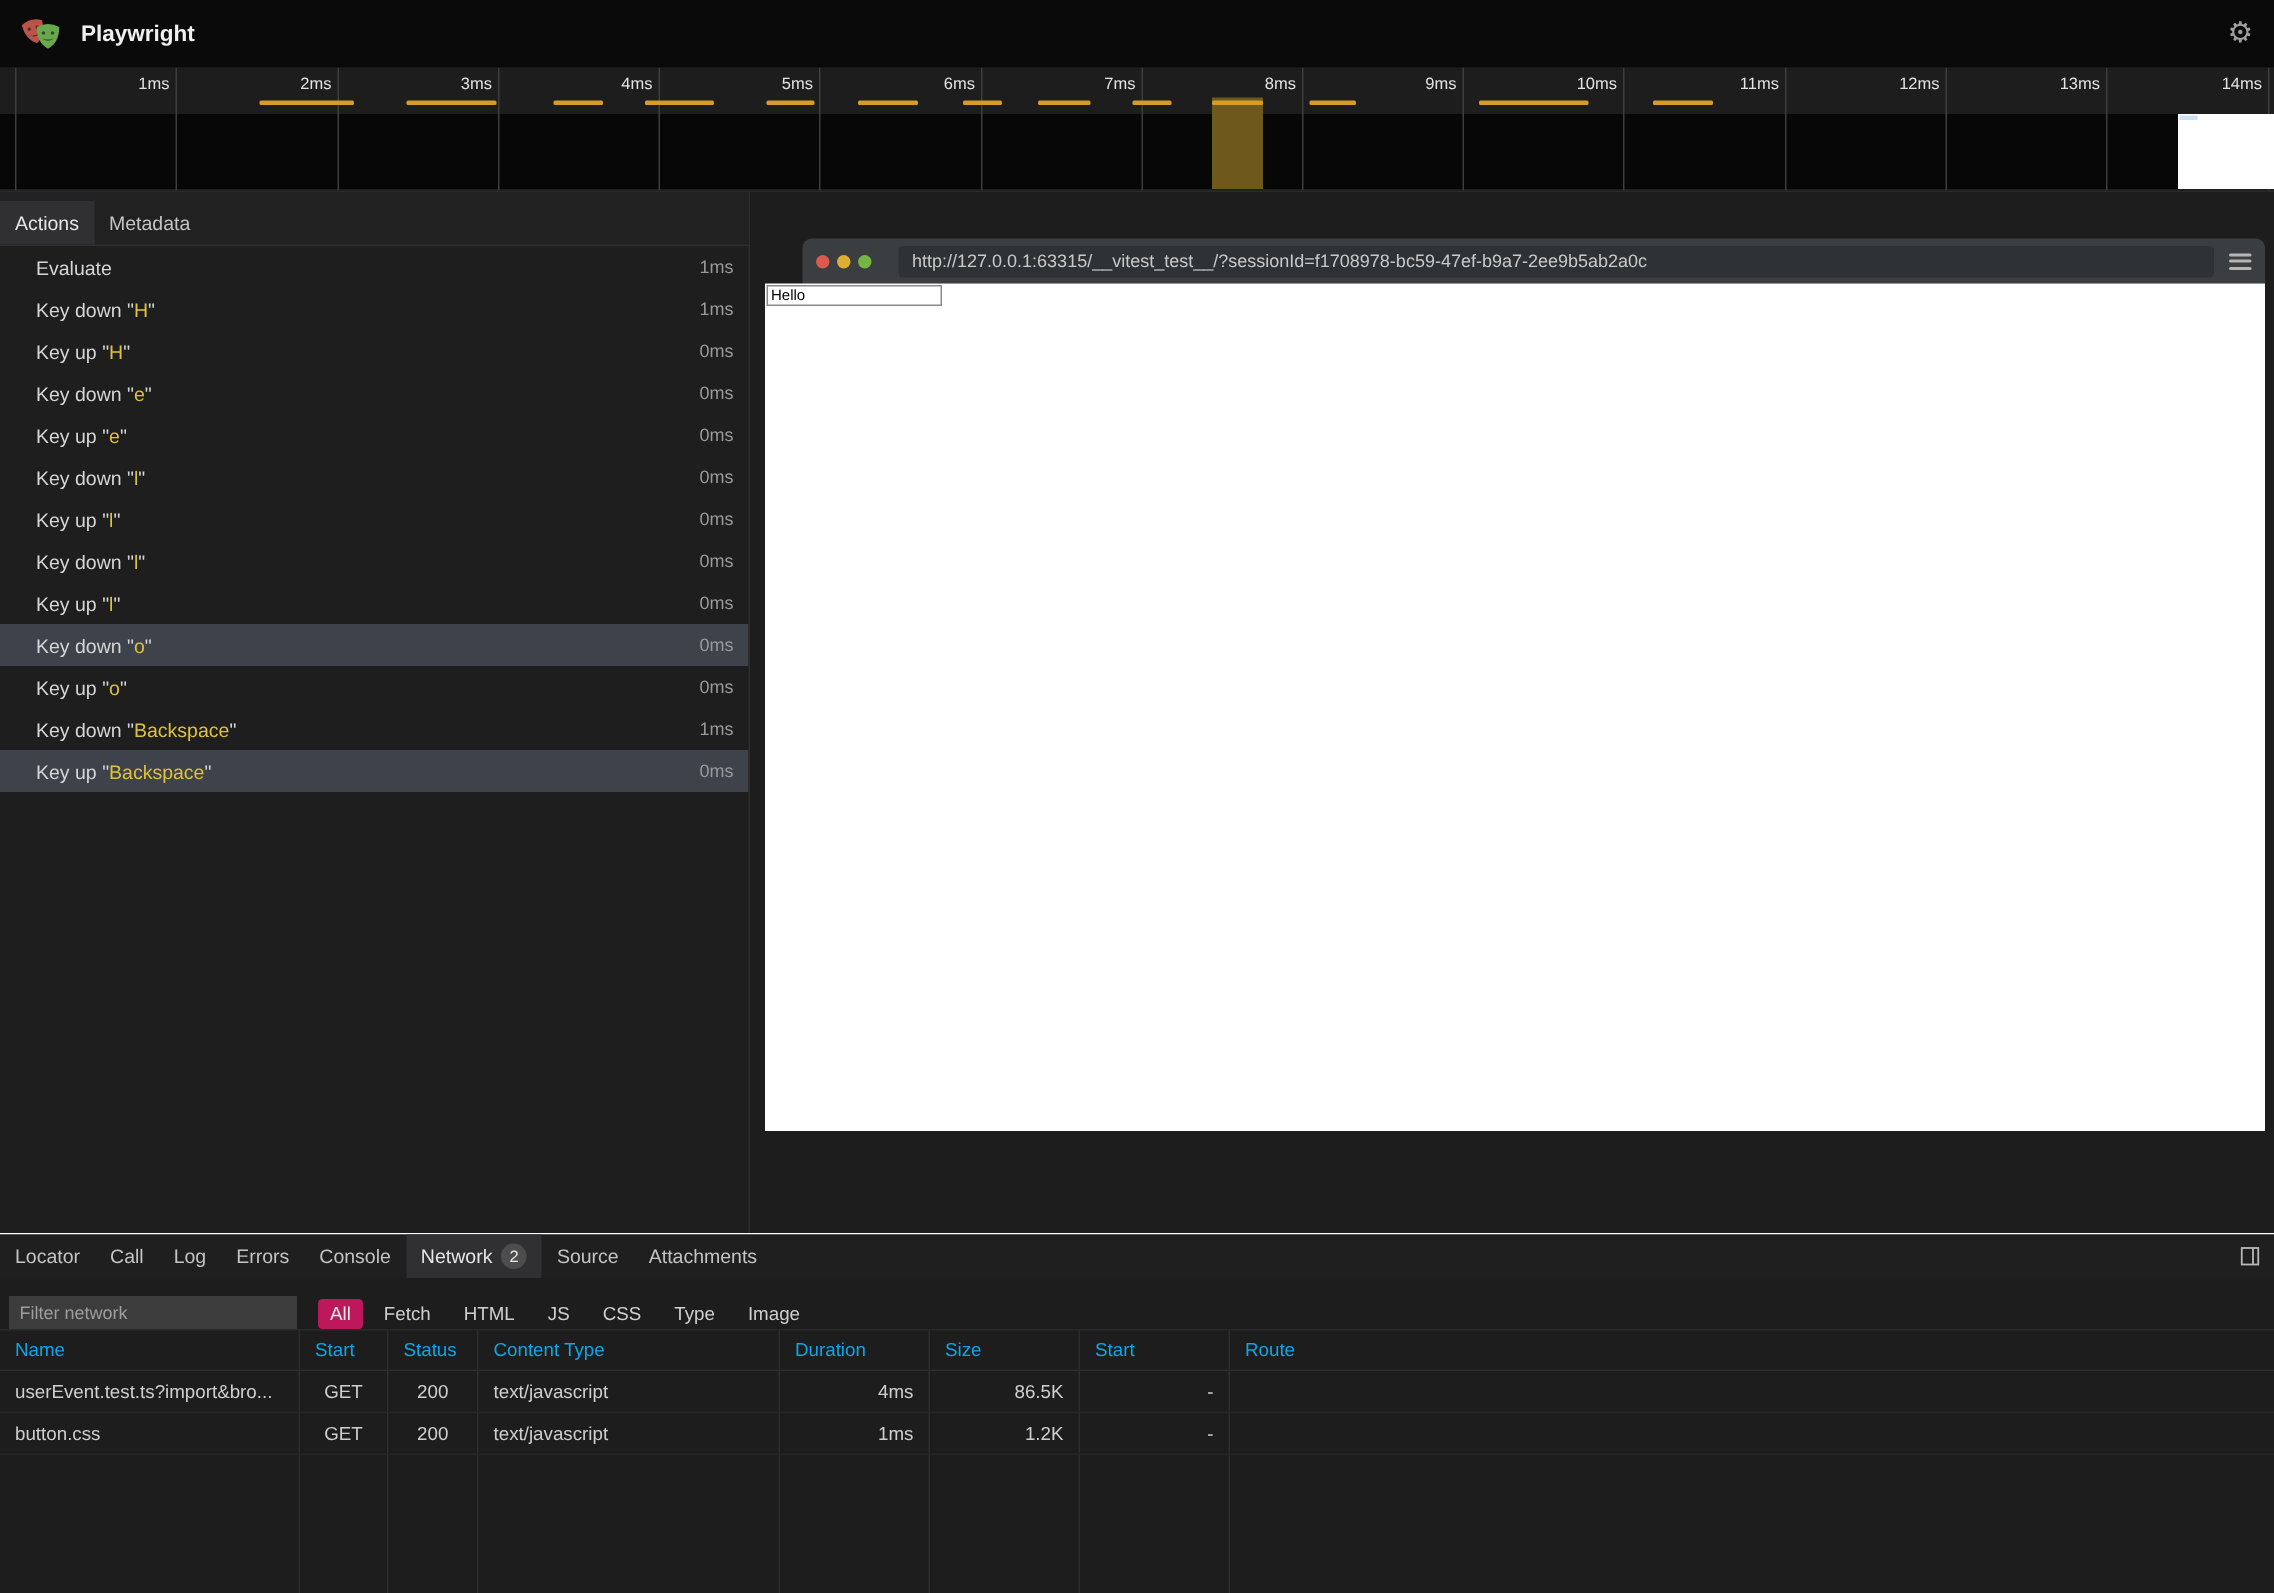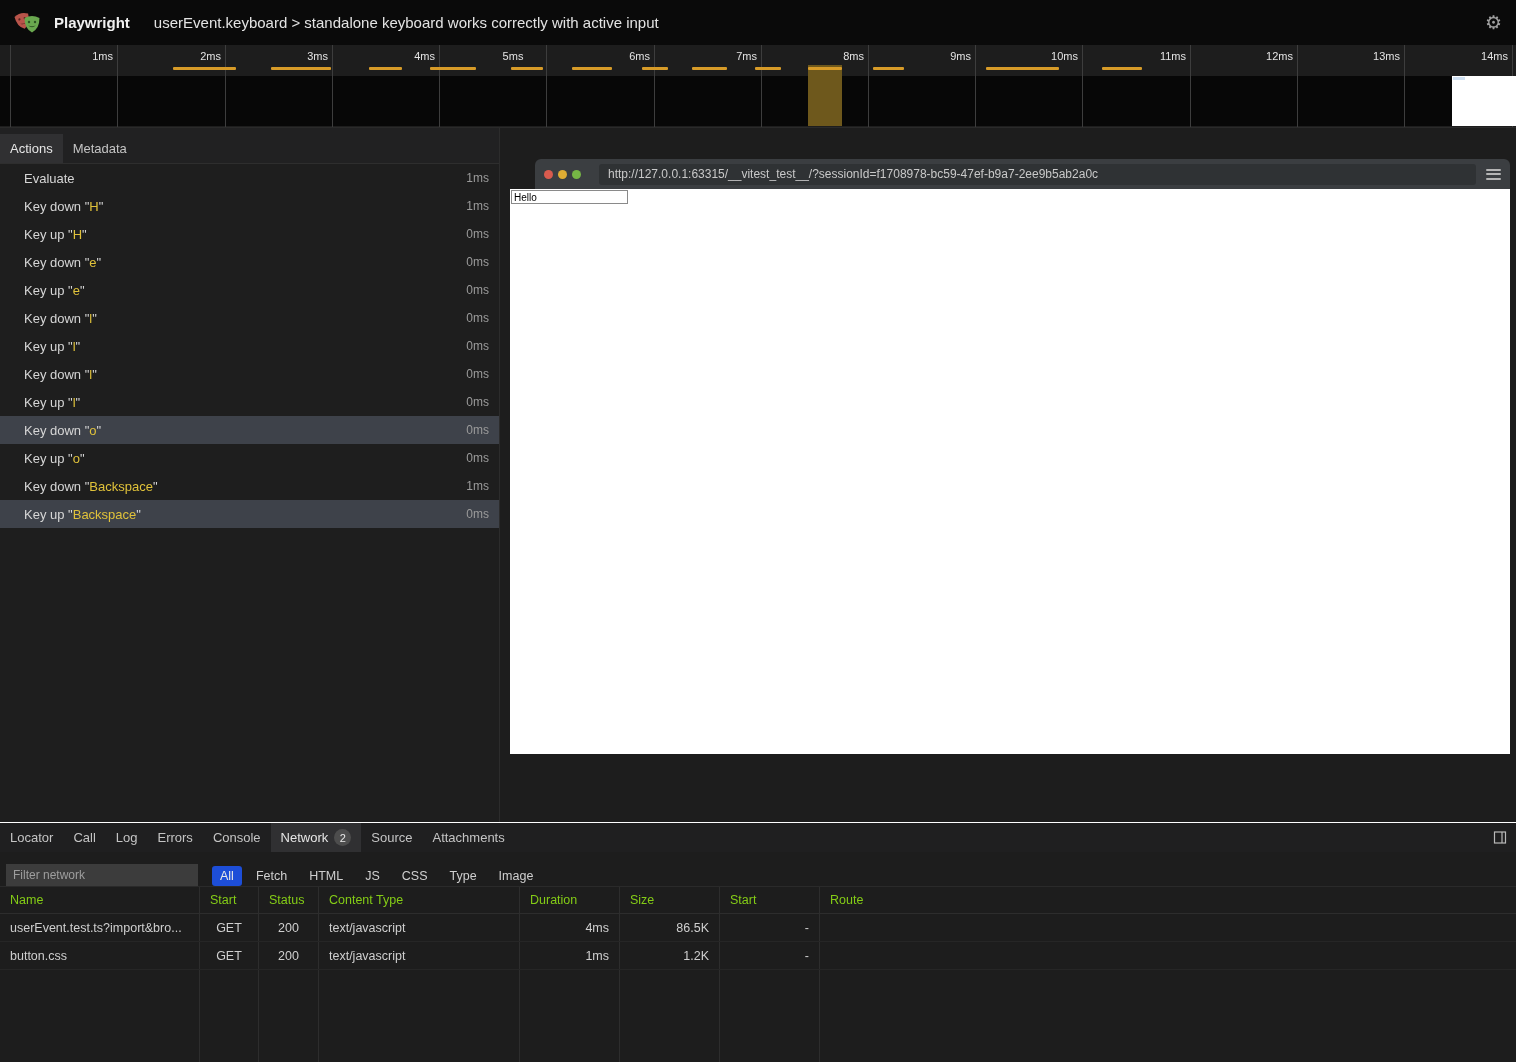--- a/index.html
+++ b/index.html
@@ -73,26 +73,26 @@
   .bottom-strip { height:29px; flex:none; display:flex; align-items:stretch; background:#1f1f20; }
   .bottom-strip .tab { height:29px; }
   .bottom-strip .right-tools { margin-left:auto; display:flex; align-items:center; padding-right:8px; }
 
   .filter-row { height:34px; flex:none; display:flex; align-items:flex-end; padding-left:6px; }
   .filter-input { width:192px; height:22px; background:#3c3c3c; border:none; outline:none;
     color:#d0d0d0; font-size:12px; padding:0 7px; font-family:"Liberation Sans", sans-serif; }
   .filter-input::placeholder { color:#9e9e9e; }
   .chips { display:flex; align-items:center; margin-left:14px; gap:6px; }
   .chip { padding:3px 8px; font-size:12.5px; color:#cfcfcf; border-radius:3px; cursor:default; }
-  .chip.selected { background:#1d4ed8; color:#e8e8e8; }
+  .chip.selected { background:#be185d; color:#e8e8e8; }
 
   .net-table { flex:1; display:flex; flex-direction:column; font-size:12.5px; color:#cfcfcf;
     border-top:1px solid #2a2a2a; min-height:0; }
   .net-row { display:flex; height:28px; flex:none; align-items:stretch; border-bottom:1px solid #262626; }
-  .net-row.head { height:27px; color:#84cc16; border-bottom:1px solid #2d2d2d;justify-content:space-between; }
+  .net-row.head { height:27px; color:#0ea5e9; border-bottom:1px solid #2d2d2d;justify-content:space-between; }
   .net-row.filler { flex:1; height:auto; border-bottom:none; }
   .net-cell { display:flex; align-items:center; padding:0 10px; border-right:1px solid #2d2d2d;
     overflow:hidden; white-space:nowrap; flex:none; }
   .net-cell.grow { flex:1; border-right:none; }
   .net-cell.c-center { justify-content:center; }
   .net-cell.c-right { justify-content:flex-end; }
 </style>
 </head>
 <body>
 
@@ -103,39 +103,38 @@
       <circle cx="6.2" cy="8.6" r="1.1" fill="#5a241f"></circle>
       <circle cx="11.6" cy="8.6" r="1.1" fill="#5a241f"></circle>
       <path d="M6 13 q3 2.6 6 0 q-3 1.2 -6 0 Z" fill="#5a241f"></path>
     </g>
     <path d="M10.5 8 Q18 4 25.5 8 Q25.5 18.5 18 22.5 Q10.5 18.5 10.5 8 Z" fill="#6aa84f"></path>
     <circle cx="15" cy="12" r="1.2" fill="#2e5223"></circle>
     <circle cx="21" cy="12" r="1.2" fill="#2e5223"></circle>
     <path d="M14.2 15.5 q3.8 3.4 7.6 0 q-3.8 1.6 -7.6 0 Z" fill="#2e5223"></path>
   </svg>
   <div class="app-title">Playwright</div>
-  <div class="trace-title">userEvent.keyboard &gt; standalone keyboard works correctly with active input</div>
   <div class="gear">⚙</div>
 </div>
 
 <div class="timeline">
   <div class="film"></div>
 
 <div class="tl-highlight" style="left: 808px; width: 34px; background: rgb(110, 88, 28);"></div>
     <div class="tl-line" style="left: 10px;"></div>
     <div class="tl-line" style="left: 117px;"></div>
     <div class="tl-label" style="left: 55px;">1ms</div>
     <div class="tl-line" style="left: 225px;"></div>
     <div class="tl-label" style="left: 163px;">2ms</div>
     <div class="tl-line" style="left: 332px;"></div>
     <div class="tl-label" style="left: 270px;">3ms</div>
     <div class="tl-line" style="left: 439px;"></div>
     <div class="tl-label" style="left: 377px;">4ms</div>
     <div class="tl-line" style="left: 546px;"></div>
-    <div class="tl-label" style="left: 484px; text-align: center;">5ms</div>
+    <div class="tl-label" style="left: 484px;">5ms</div>
     <div class="tl-line" style="left: 654px;"></div>
     <div class="tl-label" style="left: 592px;">6ms</div>
     <div class="tl-line" style="left: 761px;"></div>
     <div class="tl-label" style="left: 699px;">7ms</div>
     <div class="tl-line" style="left: 868px;"></div>
     <div class="tl-label" style="left: 806px;">8ms</div>
     <div class="tl-line" style="left: 975px;"></div>
     <div class="tl-label" style="left: 913px;">9ms</div>
     <div class="tl-line" style="left: 1082px;"></div>
     <div class="tl-label" style="left: 1020px;">10ms</div>

